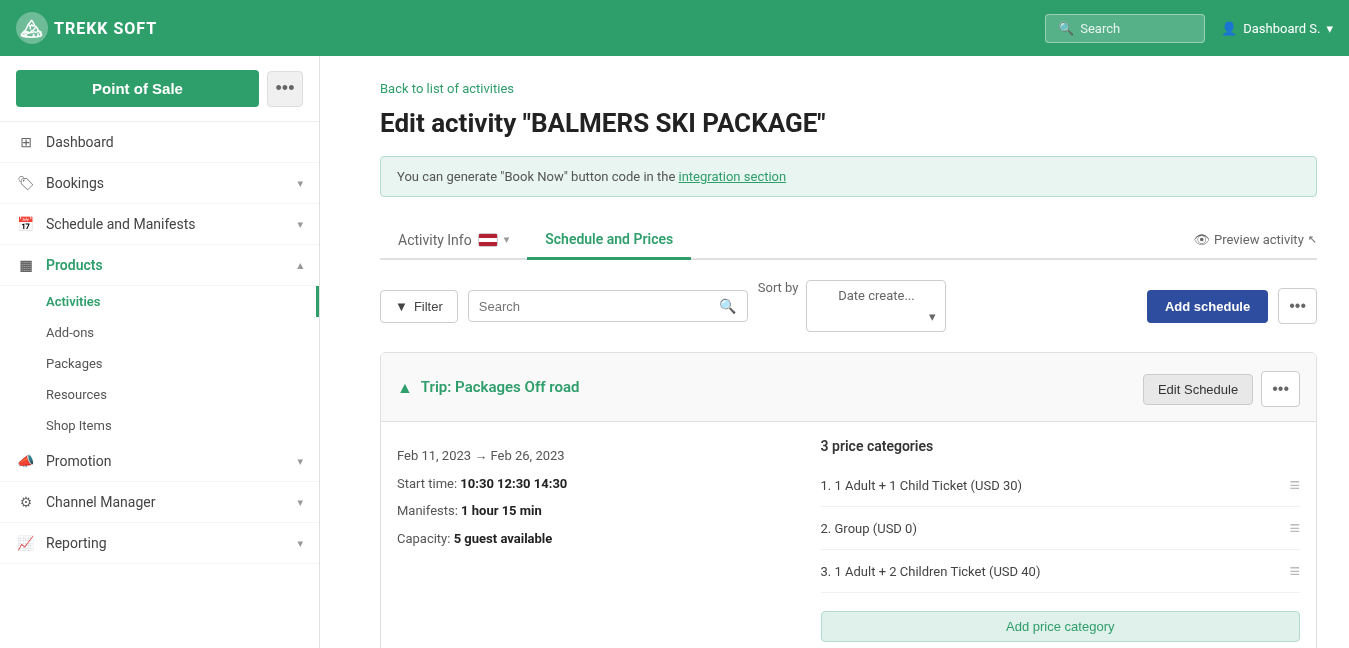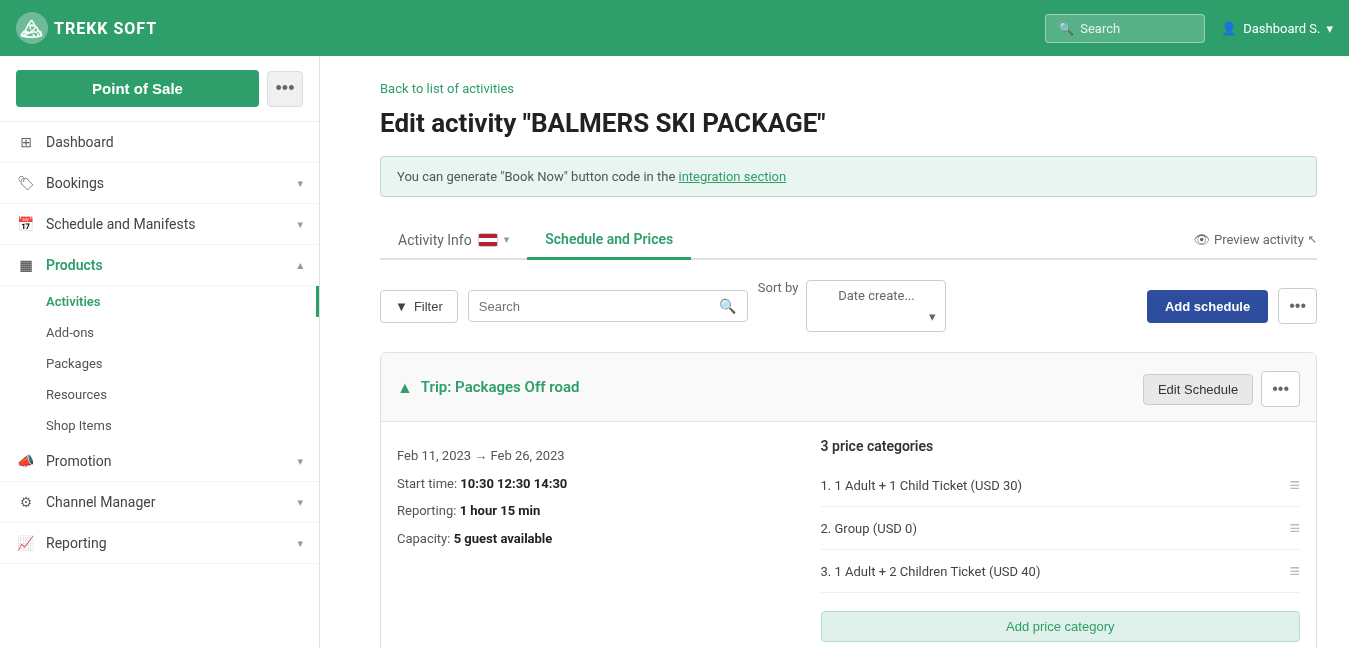--- a/index.html
+++ b/index.html
@@ -522,21 +522,21 @@
           </div>
         </div>
         <div class="schedule-body">
           <div class="schedule-info">
             <p><span>Feb 11, 2023 → Feb 26, 2023</span></p>
             <p>
               <span>Start time:</span>
               <strong>10:30 12:30 14:30</strong>
             </p>
             <p>
-              <span>Reporting:</span>
+              <span>Manifests:</span>
               <strong>1 hour 15 min</strong>
             </p>
             <p>
               <span>Capacity:</span>
               <strong>5 guest available</strong>
             </p>
           </div>
           <div class="price-section">
             <div class="price-section-title">3 price categories</div>
             <div class="price-row">

